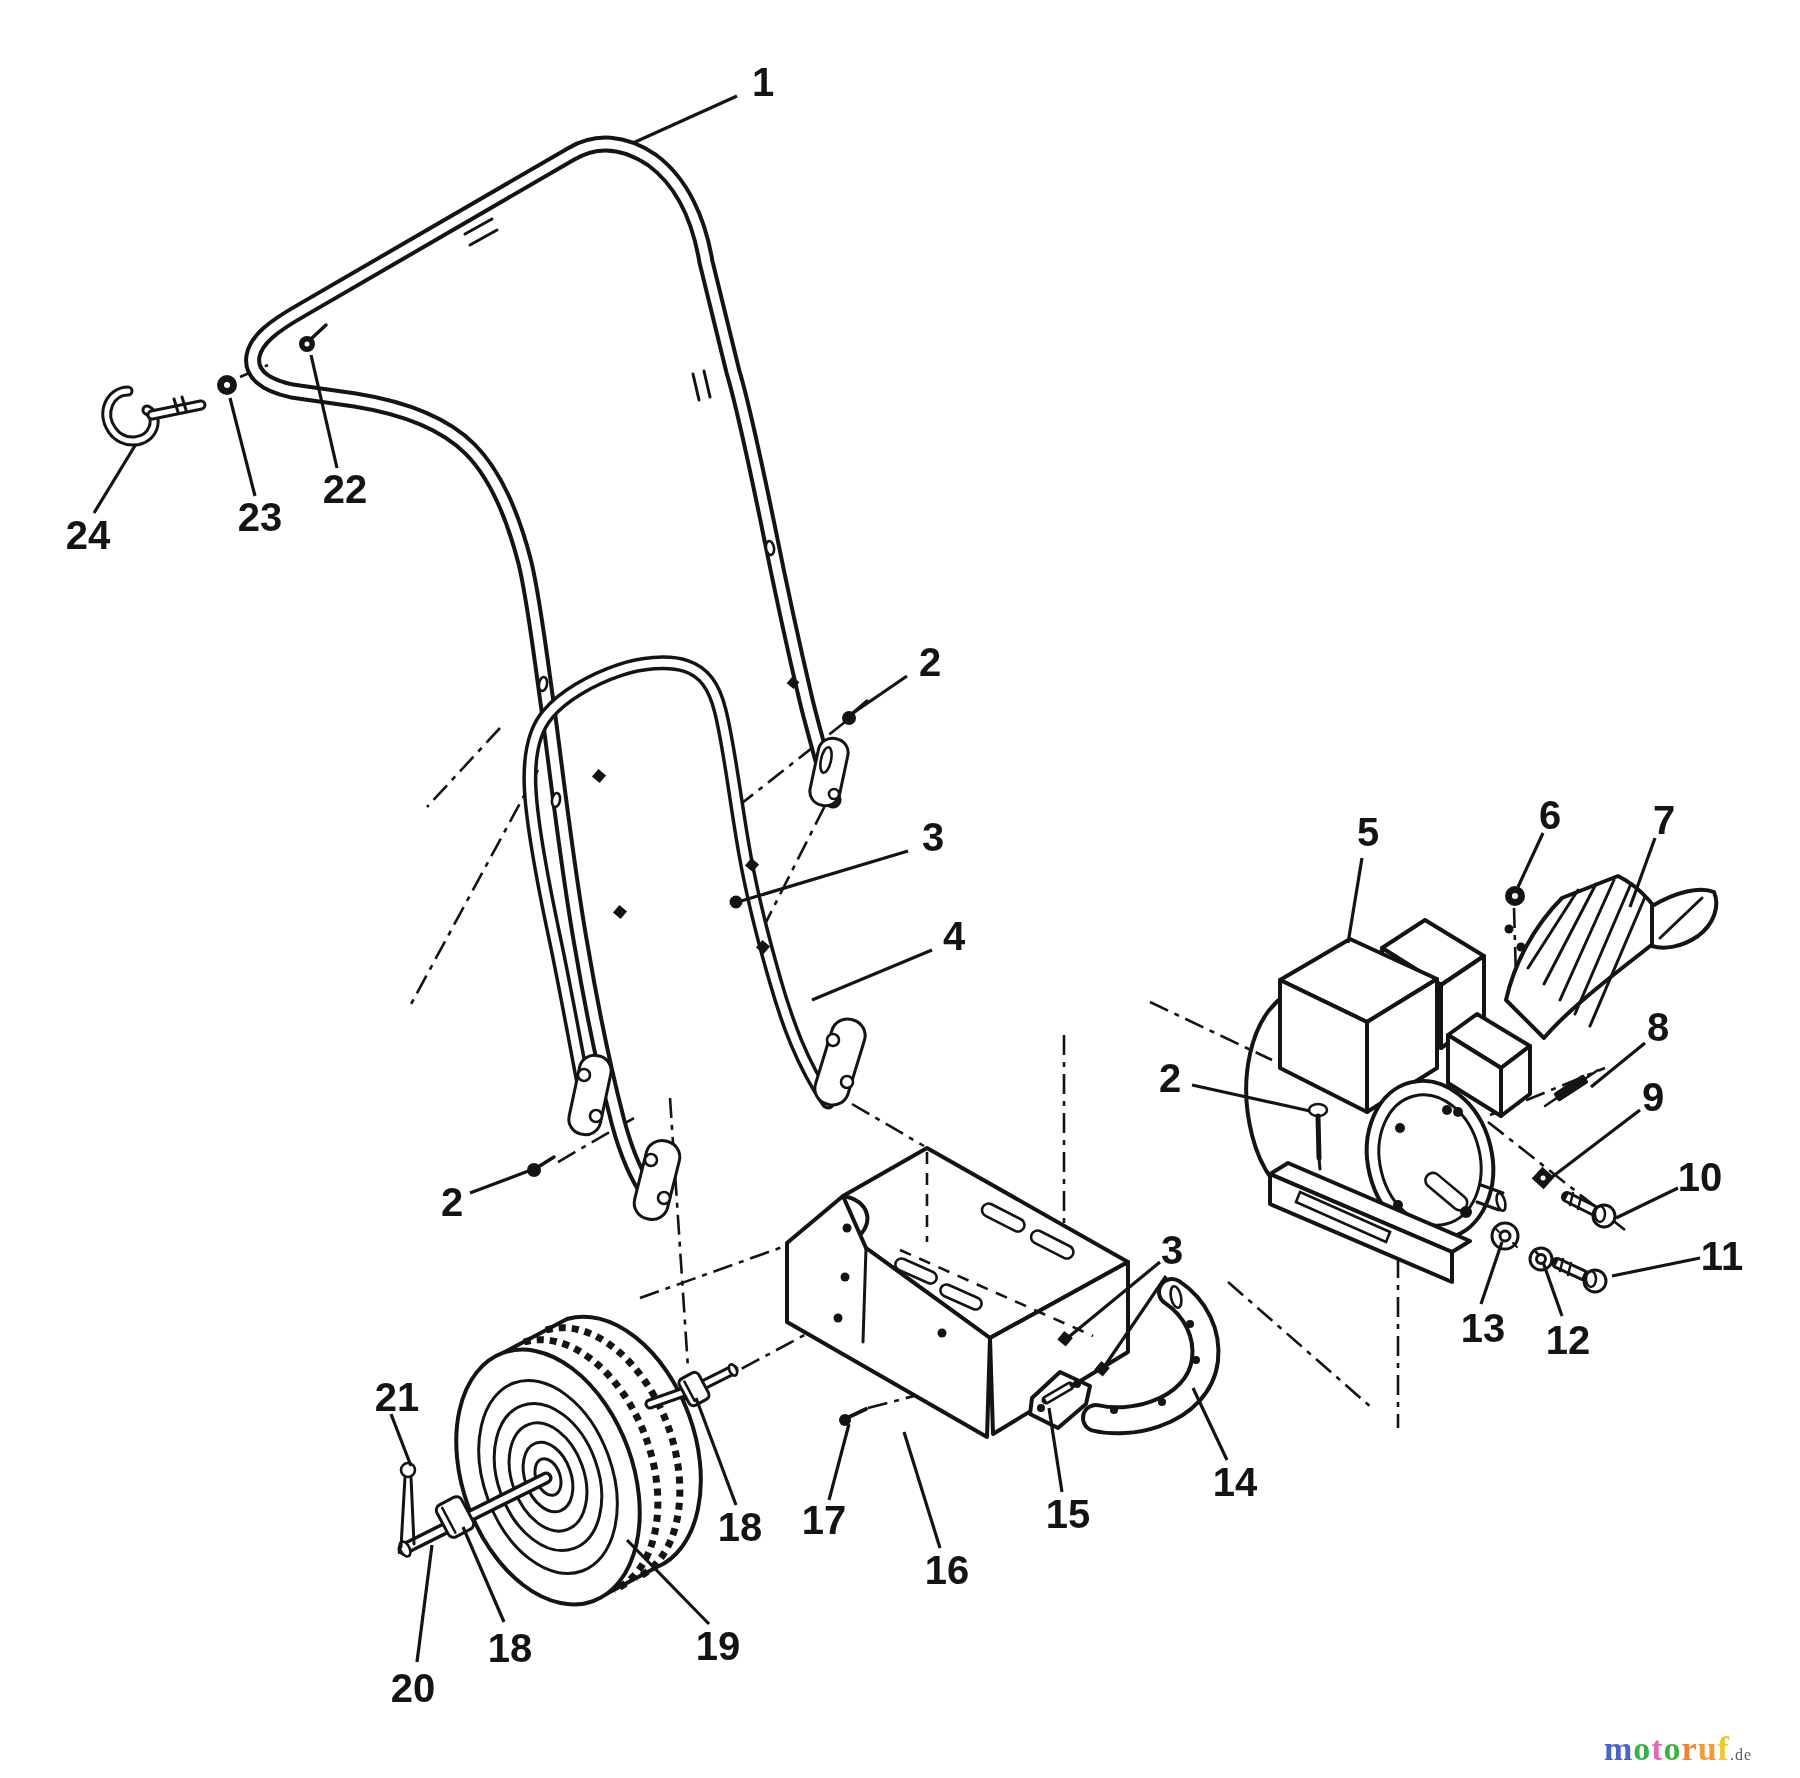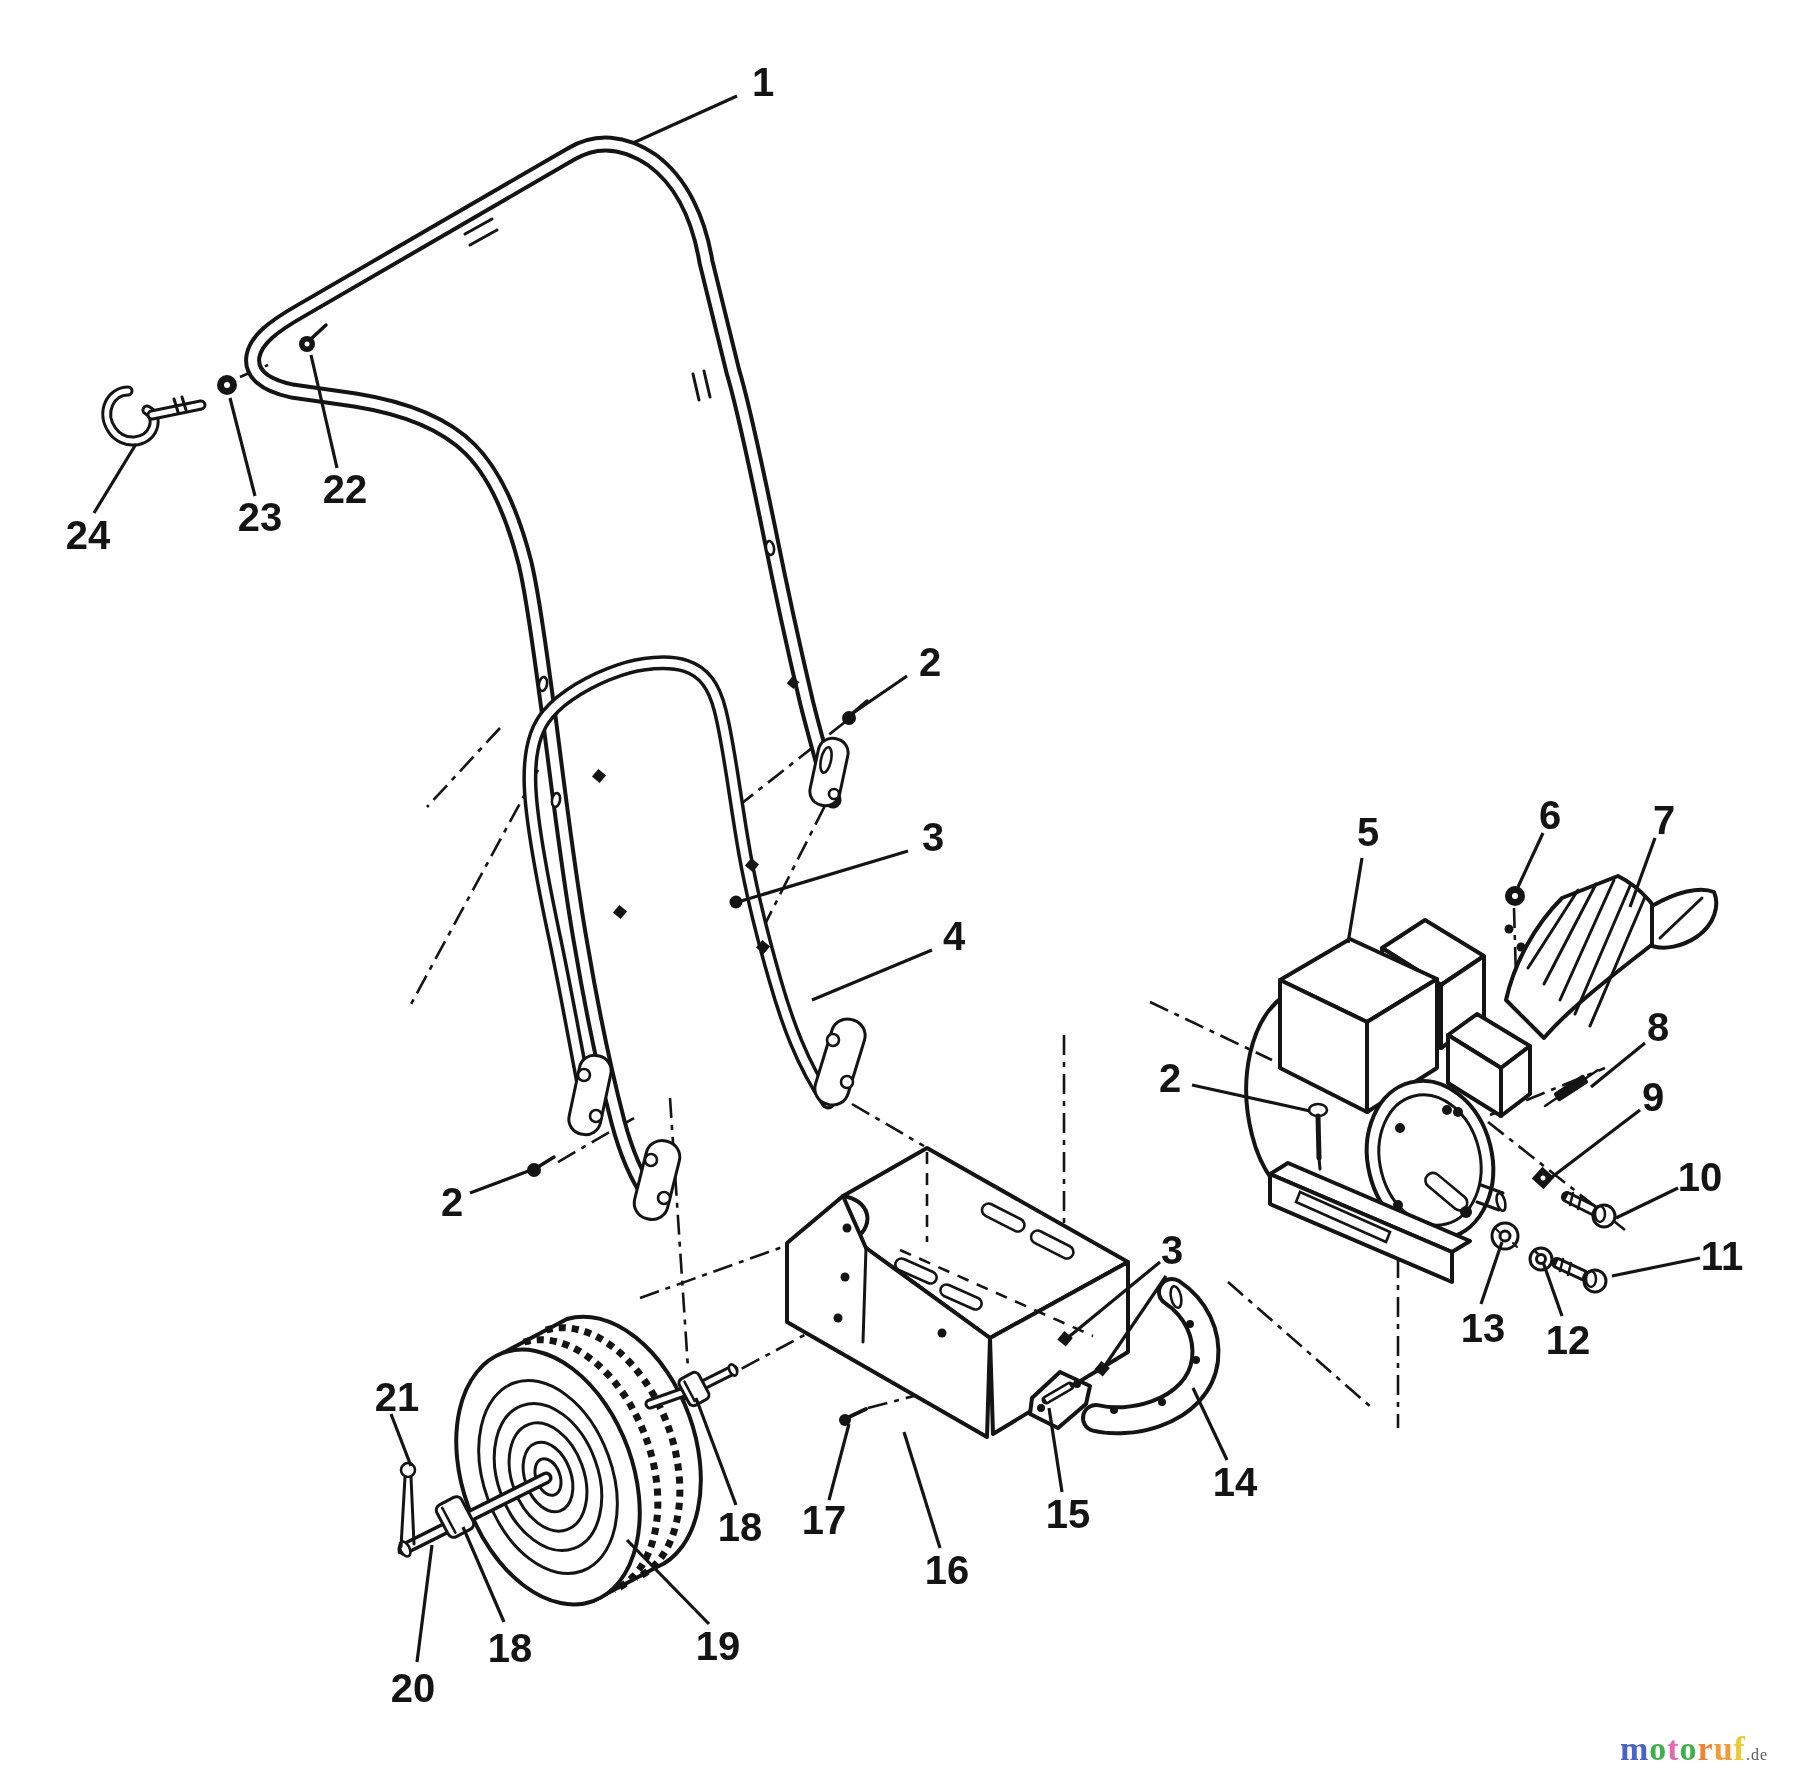--- a/index.html
+++ b/index.html
@@ -20,21 +20,21 @@
   .rod-i{fill:none;stroke:#ffffff;stroke-width:6;stroke-linecap:round;}
   .cl{stroke:#141414;stroke-width:2.6;fill:none;stroke-dasharray:20 7 5 7;}
   .hid{stroke:#141414;stroke-width:2.6;fill:none;stroke-dasharray:12 9;}
   .leader{stroke:#141414;stroke-width:3.2;fill:none;}
   .callout{font-family:"Liberation Sans",sans-serif;font-weight:800;font-size:40px;
            fill:#141414;text-anchor:middle;dominant-baseline:central;}
   .dot{fill:#141414;stroke:none;}
   .hole{fill:#ffffff;stroke:#141414;stroke-width:2.6;}
   .tread{fill:none;stroke:#141414;stroke-width:7;stroke-dasharray:7 6;}
   
-  .watermark{position:absolute;right:32px;bottom:10px;
+  .watermark{position:absolute;right:48px;bottom:10px;
              font-family:"Liberation Serif",serif;font-weight:600;font-size:34px;
              letter-spacing:1px;user-select:none;}
   .watermark .de{font-size:16px;font-weight:400;}
 </style>
 </head>
 <body>
 
 <div class="canvas">
 <svg width="1800" height="1778" viewBox="0 0 1800 1778">
 

